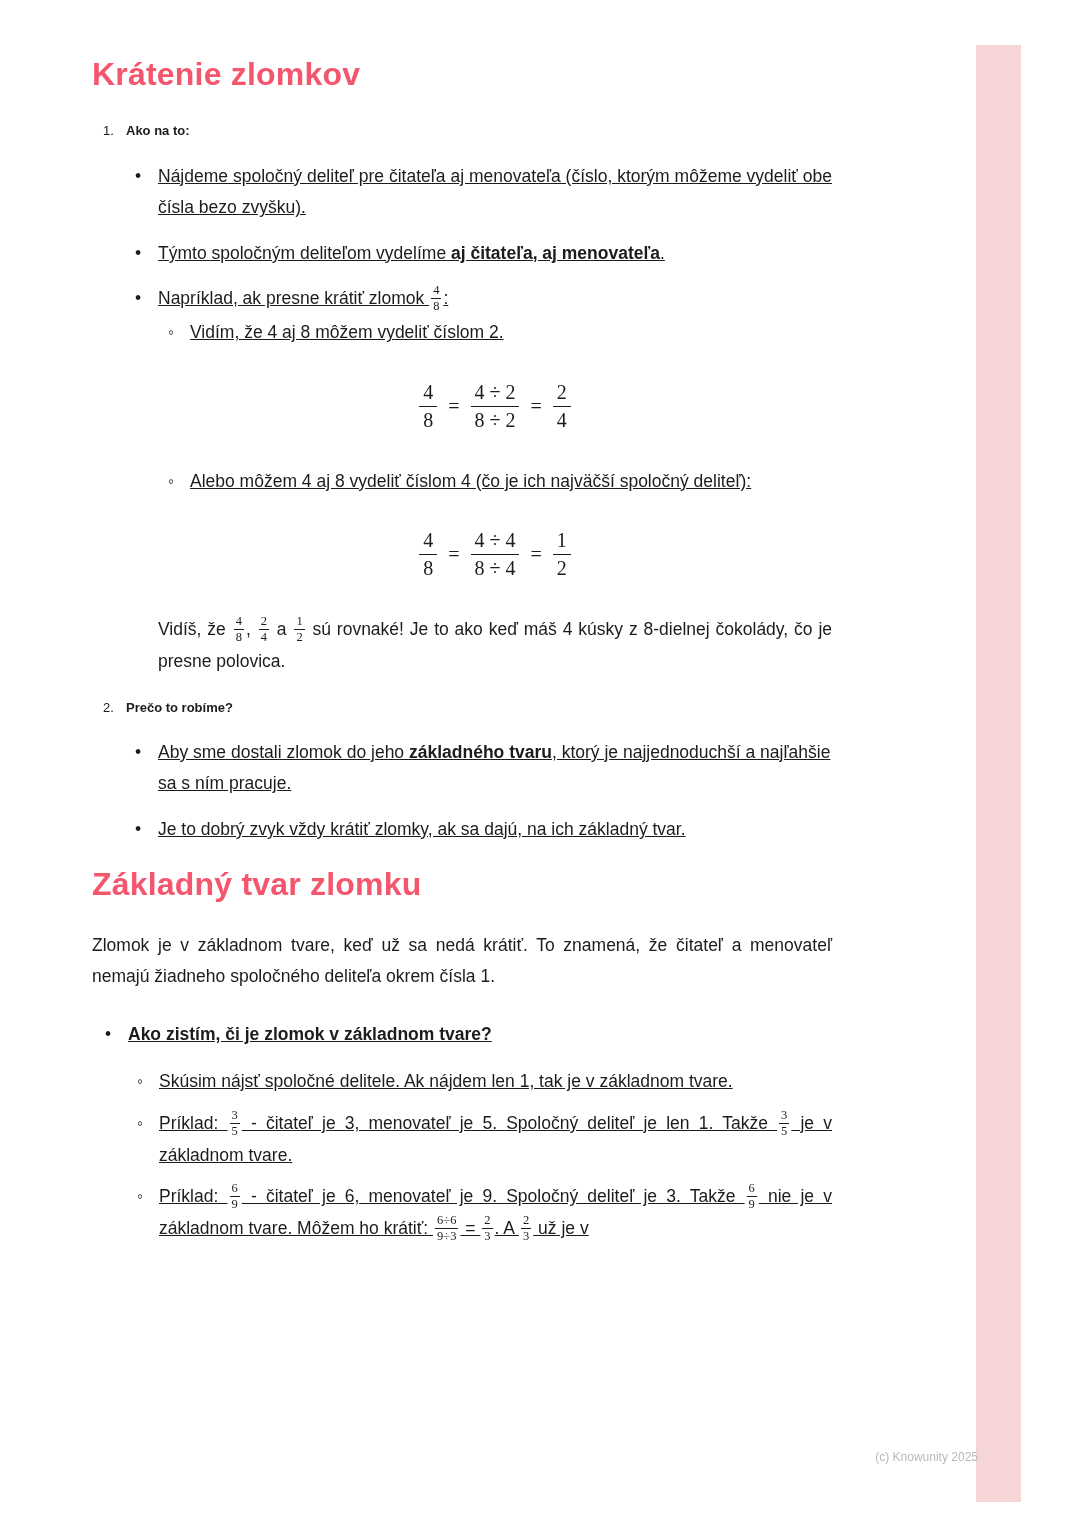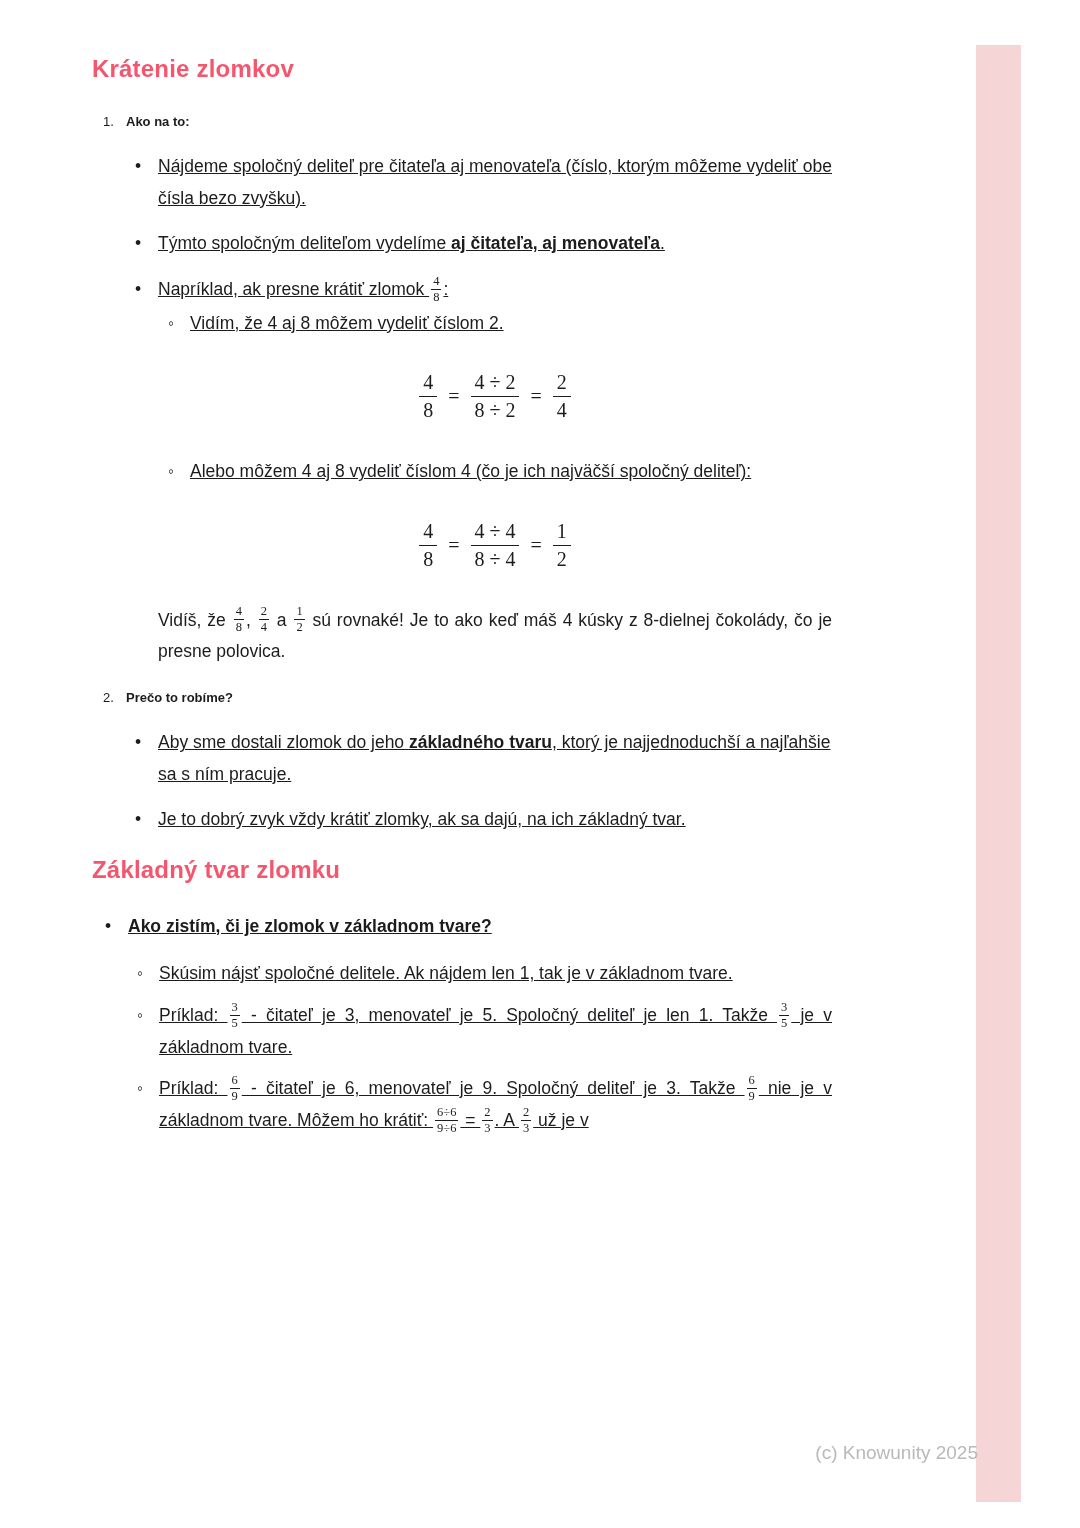--- a/index.html
+++ b/index.html
@@ -3,23 +3,23 @@
 <meta charset="utf-8">
 <title>Krátenie zlomkov</title>
 <style>
   html,body{margin:0;padding:0;}
   body{
     width:1080px;height:1528px;background:#ffffff;position:relative;overflow:hidden;
     font-family:"Liberation Sans","DejaVu Sans",sans-serif;
     color:var(--text,#1c1c1e);
   }
   .accent-bar{position:absolute;left:976px;top:45px;width:45px;height:1457px;background:var(--bar,#f6d5d6);}
-  .watermark{position:absolute;right:102px;bottom:64px;font-size:19px;color:var(--muted,#b9b9bd);}
+  .watermark{position:absolute;right:102px;bottom:64px;font-size:12px;color:var(--muted,#b9b9bd);}
   .content{position:absolute;left:92px;top:55px;width:740px;}
-  .h{font-size:24px;line-height:1.2;font-weight:700;color:var(--accent,#f4566e);margin:0 0 26px 0;letter-spacing:.2px;}
+  .h{font-size:32px;line-height:1.2;font-weight:700;color:var(--accent,#f4566e);margin:0 0 26px 0;letter-spacing:.2px;}
   .h-second{margin-top:20px;}
   .body{font-size:17.5px;line-height:1.8;margin:0 0 26px 0;}
   .just{text-align:justify;}
   .bold{font-weight:700;}
 
   .olitem{padding-left:11px;margin:0 0 18px 0;font-size:13px;line-height:1.8;}
   .onum{display:inline-block;min-width:14px;margin-right:9px;}
 
   .li{display:flex;align-items:flex-start;font-size:17.5px;line-height:1.8;margin-bottom:14px;}
   .lvl1{padding-left:43px;}
@@ -143,20 +143,21 @@
       <div class="litext"><span>Aby sme dostali zlomok do jeho </span><span class="bold">základného tvaru</span><span>, ktorý je najjednoduchší a najľahšie sa s ním pracuje.</span></div>
     </div>
 
     <div class="li lvl1">
       <span class="mk">•</span>
       <div class="litext">Je to dobrý zvyk vždy krátiť zlomky, ak sa dajú, na ich základný tvar.</div>
     </div>
 
     <h1 class="h h-second">Základný tvar zlomku</h1>
 
+    <p class="body just">Zlomok je v základnom tvare, keď už sa nedá krátiť. To znamená, že čitateľ a menovateľ nemajú žiadneho spoločného deliteľa okrem čísla 1.</p>
 
     <div class="li lvl1b">
       <span class="mk">•</span>
       <div class="litext bold">Ako zistím, či je zlomok v základnom tvare?</div>
     </div>
 
     <div class="li lvl2b">
       <span class="mk">◦</span>
       <div class="litext just">Skúsim nájsť spoločné delitele. Ak nájdem len 1, tak je v základnom tvare.</div>
     </div>
@@ -175,21 +176,21 @@
     <div class="li lvl2b">
       <span class="mk">◦</span>
       <div class="litext just"><span>Príklad: </span><span class="ifrac">
             <span class="fn">6</span>
             <span class="fd">9</span>
           </span><span> - čitateľ je 6, menovateľ je 9. Spoločný deliteľ je 3. Takže </span><span class="ifrac">
             <span class="fn">6</span>
             <span class="fd">9</span>
           </span><span> nie je v základnom tvare. Môžem ho krátiť: </span><span class="ifrac">
             <span class="fn">6÷6</span>
-            <span class="fd">9÷6</span>
+            <span class="fd">9÷3</span>
           </span><span> = </span><span class="ifrac">
             <span class="fn">2</span>
             <span class="fd">3</span>
           </span><span>. A </span><span class="ifrac">
             <span class="fn">2</span>
             <span class="fd">3</span>
           </span><span> už je v</span></div>
     </div>
 
   </main>

